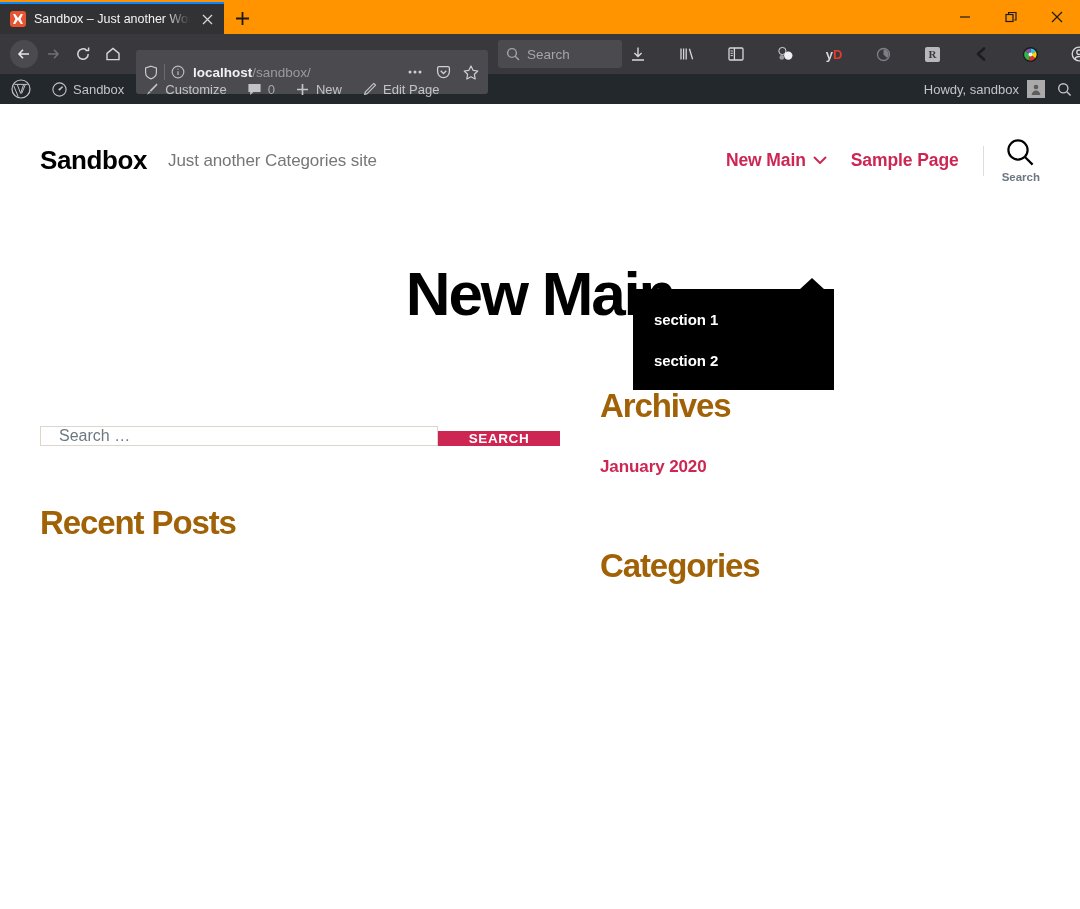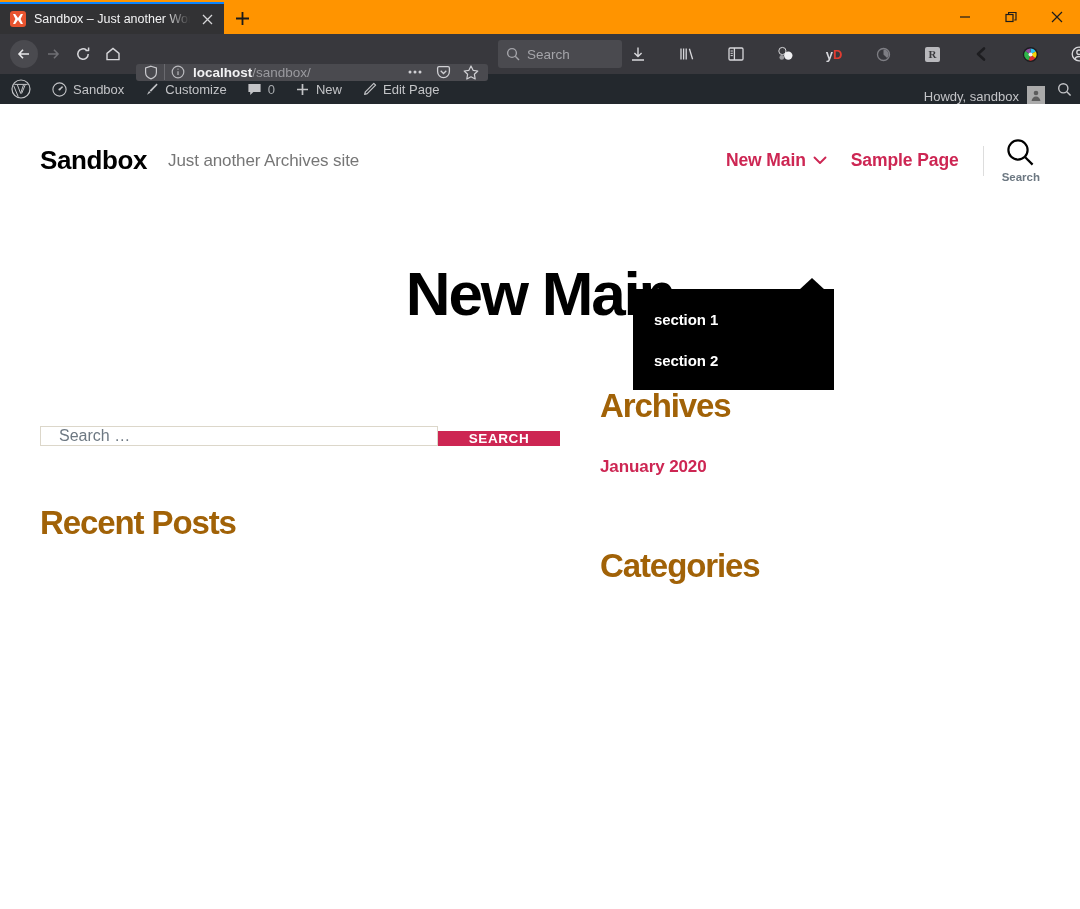--- a/index.html
+++ b/index.html
@@ -60,21 +60,21 @@
     width: 30px; height: 30px; display: flex; align-items: center;
     justify-content: center; color: #d7d7db; flex: 0 0 auto;
   }
   .navbtn.back {
     width: 28px; height: 28px; border-radius: 50%;
     background: #4a4a4f; margin-left: 4px; color: #e8e8ea;
   }
   .navbtn.disabled { color: #6f6f74; }
 
   .urlbar {
-    flex: 0 0 352px; height: 17px; background: #4a4a4f; border-radius: 3px;
+    flex: 0 0 352px; height: 44px; background: #4a4a4f; border-radius: 3px;
     display: flex; align-items: center; padding: 0 6px 0 8px; margin-left: 8px;
     gap: 6px;
     margin-top: 36px;
   }
   .url-shield { color: #c9c9cd; display: flex; align-items: center; }
   .url-sep { width: 1px; height: 16px; background: #6a6a6f; }
   .url-info { color: #b9b9bd; display: flex; align-items: center; }
   .url-text {
     flex: 1 1 auto; font-size: 13.5px; color: #9a9a9f;
     white-space: nowrap; overflow: hidden; padding-left: 2px;
@@ -107,21 +107,21 @@
   
   .adminbar {
     height: 30px; background: #23282d; display: flex; align-items: center;
     padding: 0 8px 0 0; color: #c3c4c7; font-size: 13px;
   }
   .ab-item {
     display: flex; align-items: center; gap: 6px; height: 30px;
     padding: 0 10px; white-space: nowrap;
   }
   .ab-item.logo { padding: 0 11px; }
-  .ab-right { margin-left: auto; display: flex; align-items: flex-end; }
+  .ab-right { margin-left: auto; display: flex; align-items: center; }
   .ab-avatar {
     width: 18px; height: 18px; background: #aaa; margin-left: 8px;
     display: flex; align-items: center; justify-content: center;
   }
   .ab-count { color: #a7aaad; }
 
   
   .site { background: #fff; position: relative; }
   .site-header {
     display: flex; align-items: center; padding: 34px 40px 0 40px;
@@ -452,21 +452,21 @@
             <path d="M9.8 9.8 L13.6 13.6"></path>
           </svg>
       </span>
     </div>
   </div>
 
   <div class="site">
 
     <div class="site-header">
       <span class="site-title">Sandbox</span>
-      <span class="site-desc">Just another Archives site</span>
+      <span class="site-desc">Just another Categories site</span>
 
       <div class="header-nav">
         <a class="nav-link">
           <span>New Main</span>
           <span class="nav-chevron">
             <svg width="14" height="9" viewBox="0 0 14 9" fill="none" stroke="#cd2653" stroke-width="1.9" stroke-linecap="round" stroke-linejoin="round">
                 <path d="M1.5 1.5 L7 7 L12.5 1.5"></path>
               </svg>
           </span>
         </a>

